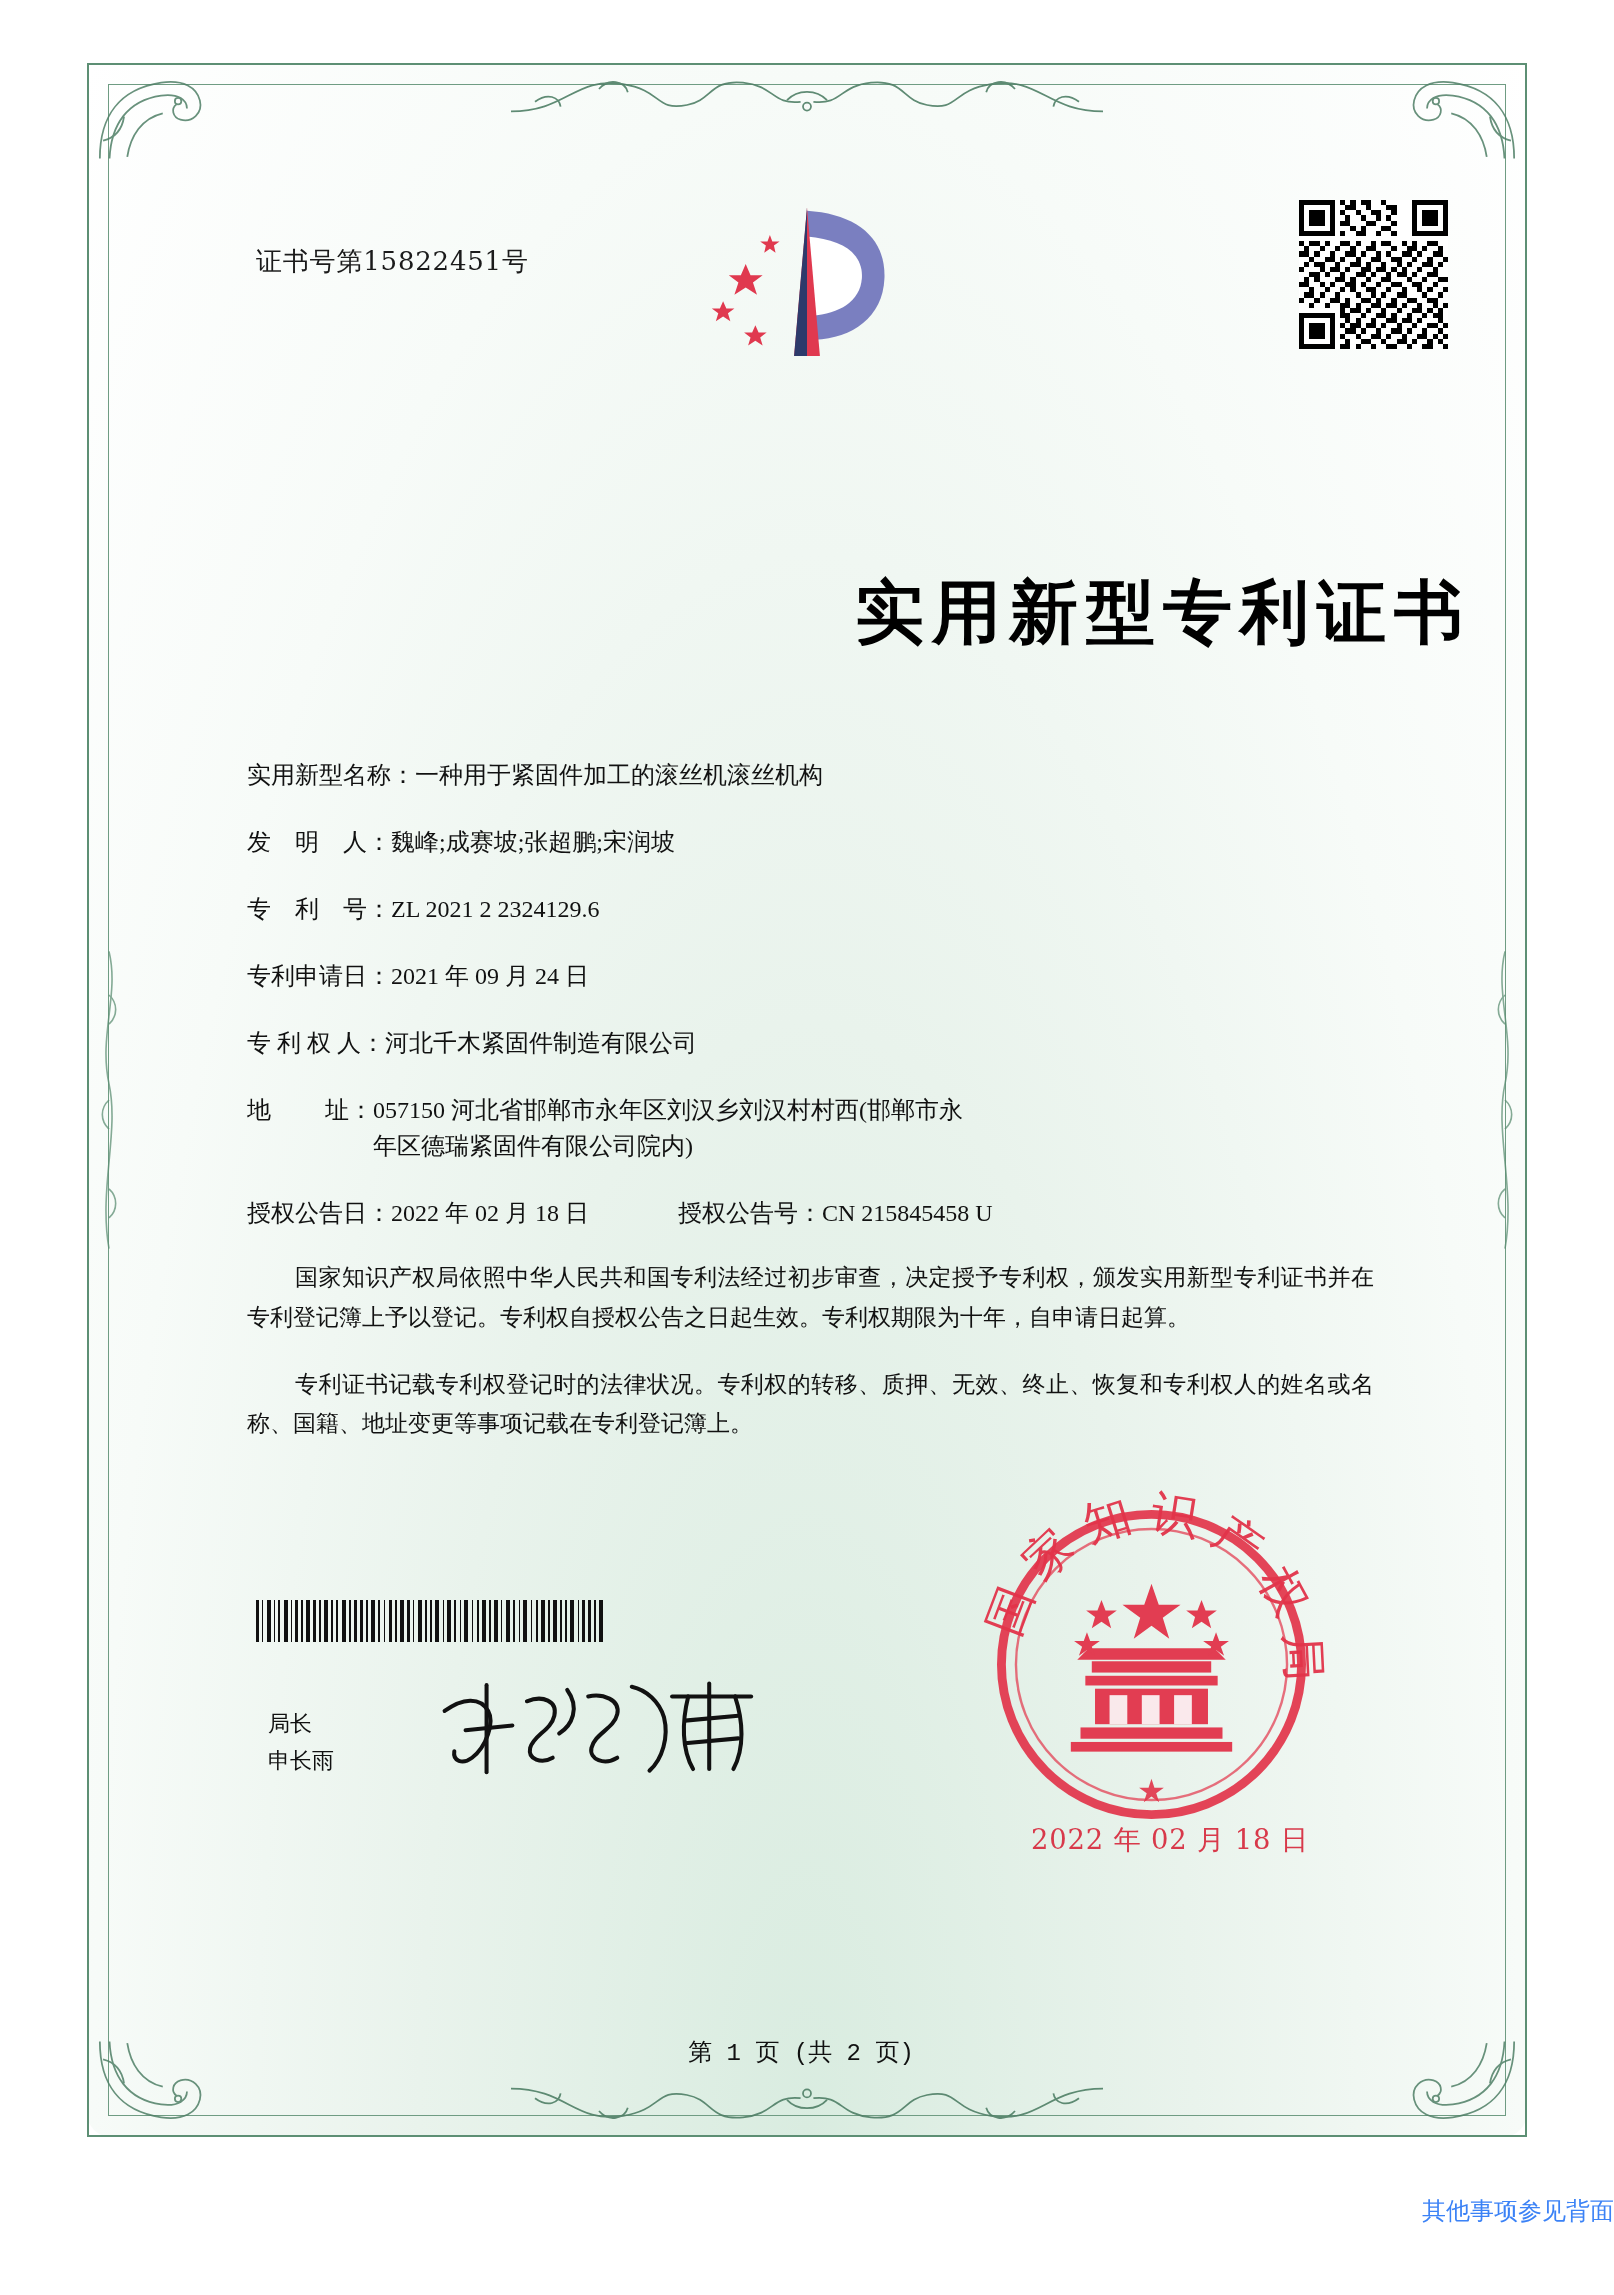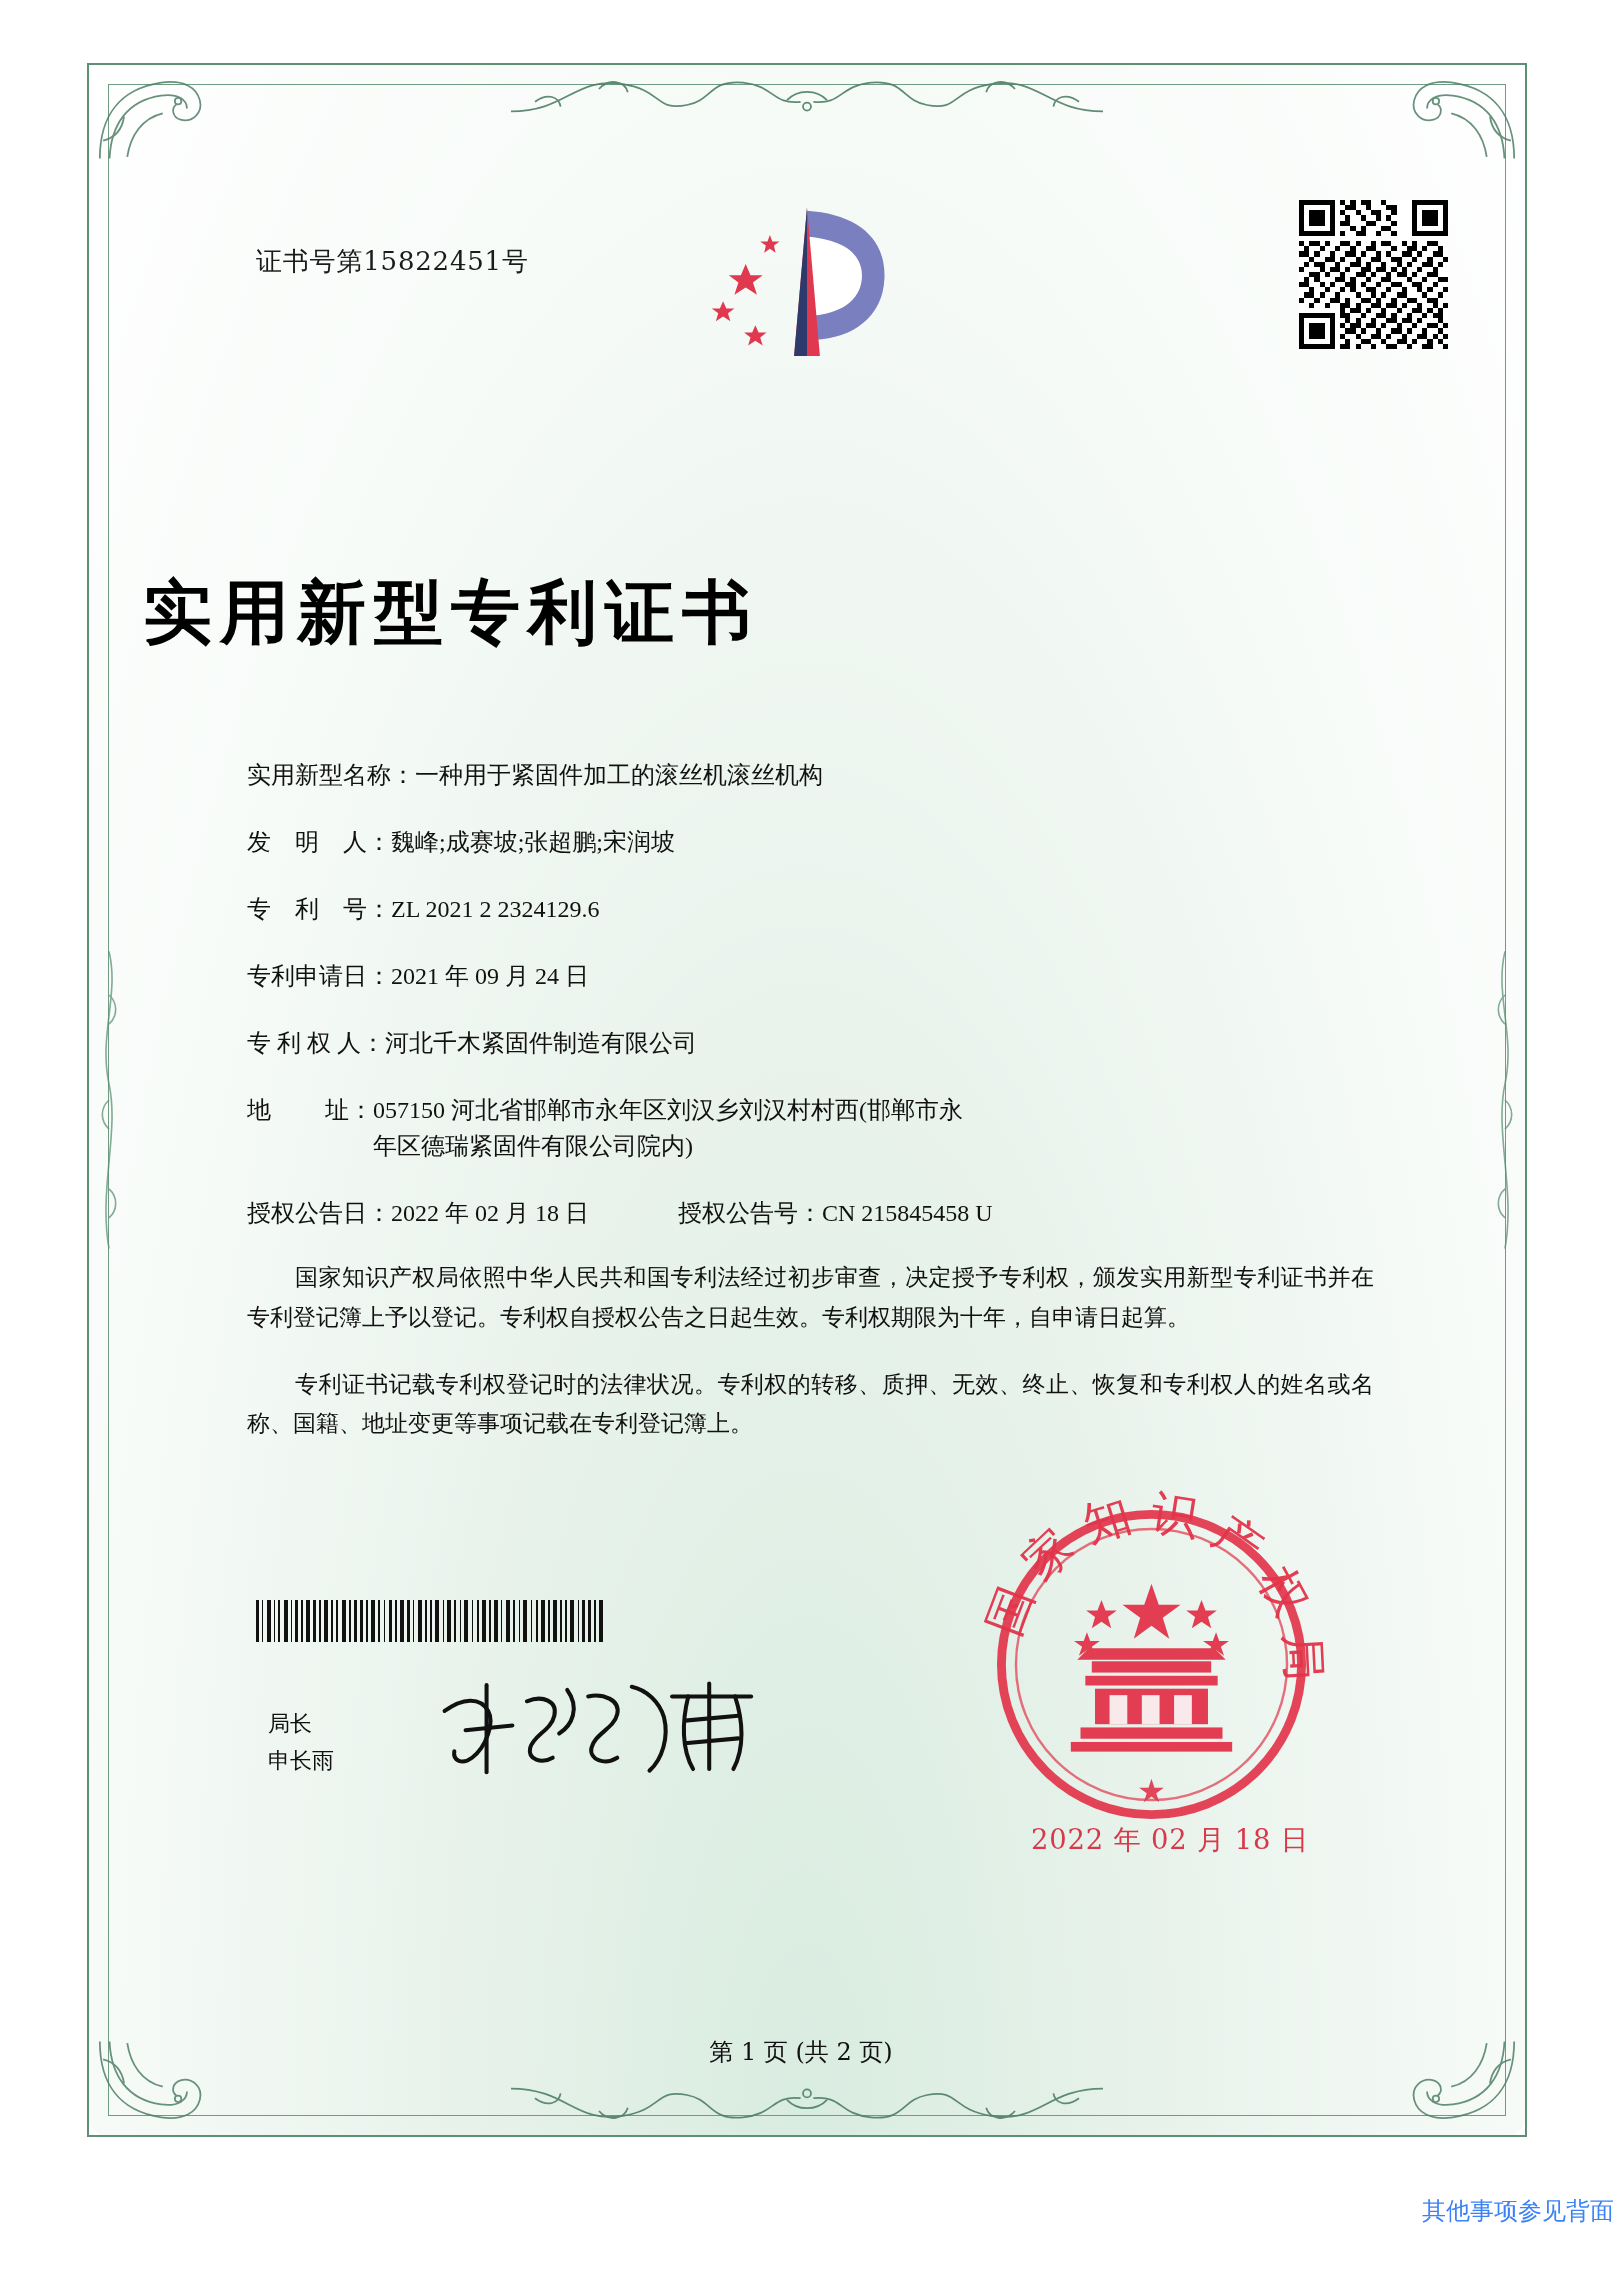--- a/index.html
+++ b/index.html
@@ -122,21 +122,21 @@
     width: 149px;
     height: 149px;
   }
   .qr svg { width: 100%; height: 100%; }
 
   .doc-title {
     position: absolute;
     left: 0;
     right: 0;
     top: 456px;
-    text-align: left;
+    text-align: right;
     font-size: 69px;
     font-weight: bold;
     letter-spacing: 8px;
     color: #000;
     font-family: "DejaVu Serif", "Liberation Serif", serif;
   }
 
   .fields {
     position: absolute;
     left: 104px;
@@ -223,20 +223,21 @@
     white-space: nowrap;
   }
 
   .page-num {
     position: absolute;
     left: 0; right: 12px;
     top: 1925px;
     text-align: center;
     font-size: 24px;
     color: #111;
+    font-family: Liberation Mono, monospace;
   }
   .backside-note {
     position: absolute;
     left: 0; right: 0;
     top: 2195px;
     text-align: right;
     font-size: 24px;
     color: #3b82f6;
   }
 </style>

